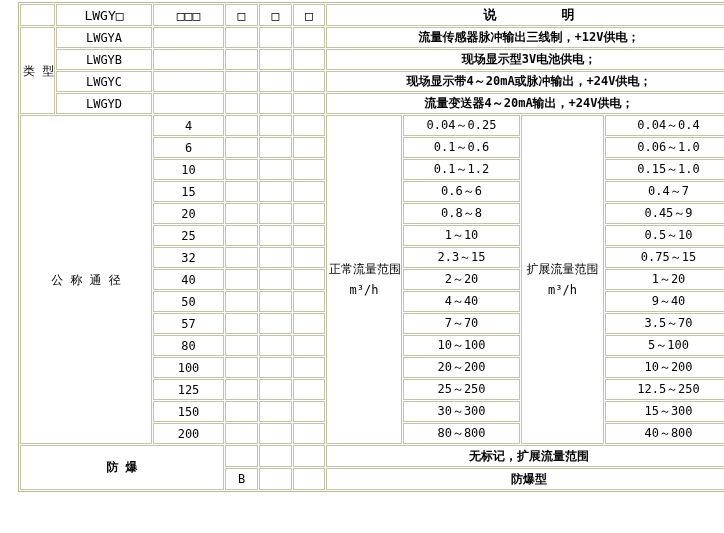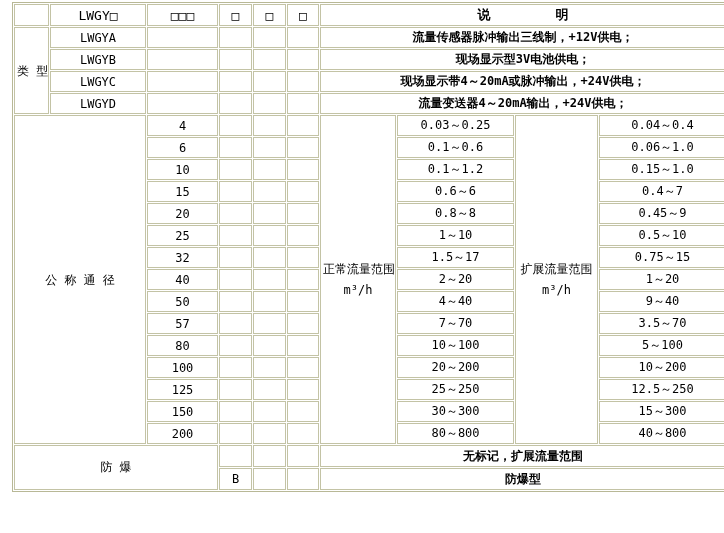--- a/index.html
+++ b/index.html
@@ -5,21 +5,21 @@
   html, body {
     margin: 0;
     padding: 0;
     background: #ffffff;
     font-family: "DejaVu Sans", "Liberation Sans", sans-serif;
   }
   .page {
     width: 724px;
     height: 533px;
     box-sizing: border-box;
-    padding: 2px 0 0 12px;
+    padding: 2px 0 0 18px;
     background: #ffffff;
     overflow: hidden;
   }
   table.spec {
     border-collapse: separate;
     border-spacing: 1px;
     table-layout: fixed;
     width: 714px;
     border: 1px solid #b8b896;
     background: #ffffff;
@@ -39,21 +39,21 @@
     white-space: nowrap;
   }
   tr.r-head td { height: 22px; font-size: 13px; }
   tr.r-bottom td { height: 22px; }
   td.cjk { font-size: 13px; font-weight: bold; }
   td.vlabel {
     white-space: pre-line;
     line-height: 24px;
     font-size: 13px;
   }
-  td.vlabel.tight { line-height: 25px; }
+  td.vlabel.tight { line-height: 25px; font-weight: bold; }
   td.flow-hdr { font-size: 13px; white-space: normal; }
   td.flow-hdr .l1, td.flow-hdr .l2 { line-height: 21px; }
 </style>
 </head>
 <body>
 
 <div class="page">
   <table class="spec">
     <colgroup>
       <col style="width:35px">
@@ -120,21 +120,21 @@
 通
 径</td>
         <td>4</td>
         <td></td>
         <td></td>
         <td></td>
         <td rowspan="15" class="flow-hdr">
           <div class="l1">正常流量范围</div>
           <div class="l2">m³/h</div>
         </td>
-        <td>0.03～0.25</td>
+        <td>0.04～0.25</td>
         <td rowspan="15" class="flow-hdr">
           <div class="l1">扩展流量范围</div>
           <div class="l2">m³/h</div>
         </td>
         <td>0.04～0.4</td>
       </tr>
       <tr>
         <td>6</td>
         <td></td>
           <td></td>
@@ -172,21 +172,21 @@
           <td></td>
           <td></td>
         <td>1～10</td>
         <td>0.5～10</td>
       </tr>
       <tr>
         <td>32</td>
         <td></td>
           <td></td>
           <td></td>
-        <td>1.5～17</td>
+        <td>2.3～15</td>
         <td>0.75～15</td>
       </tr>
       <tr>
         <td>40</td>
         <td></td>
           <td></td>
           <td></td>
         <td>2～20</td>
         <td>1～20</td>
       </tr>

